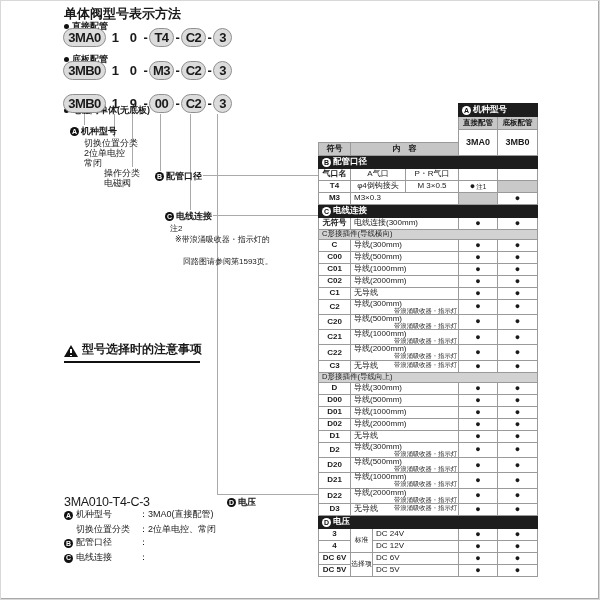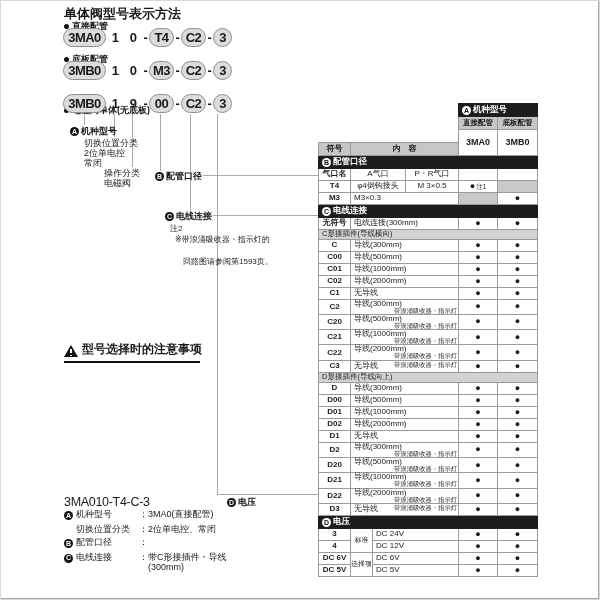--- a/index.html
+++ b/index.html
@@ -185,22 +185,20 @@
     </div>
     <div class="ex-row">
       <span class="ex-bullet"><span class="clet">B</span></span>
       <span class="ex-label">配管口径</span>
       <span class="ex-colon">：</span>
     </div>
     <div class="ex-row">
       <span class="ex-bullet"><span class="clet">C</span></span>
       <span class="ex-label">电线连接</span>
       <span class="ex-colon">：</span>
-      <span class="ex-val">带C形接插件・导线
-(300mm)</span>
     </div>
 
   </div>
 
   <table class="spec-table">
     <colgroup>
       <col style="width:32px">
         <col style="width:22px">
         <col style="width:33px">
       <col style="width:53px">

